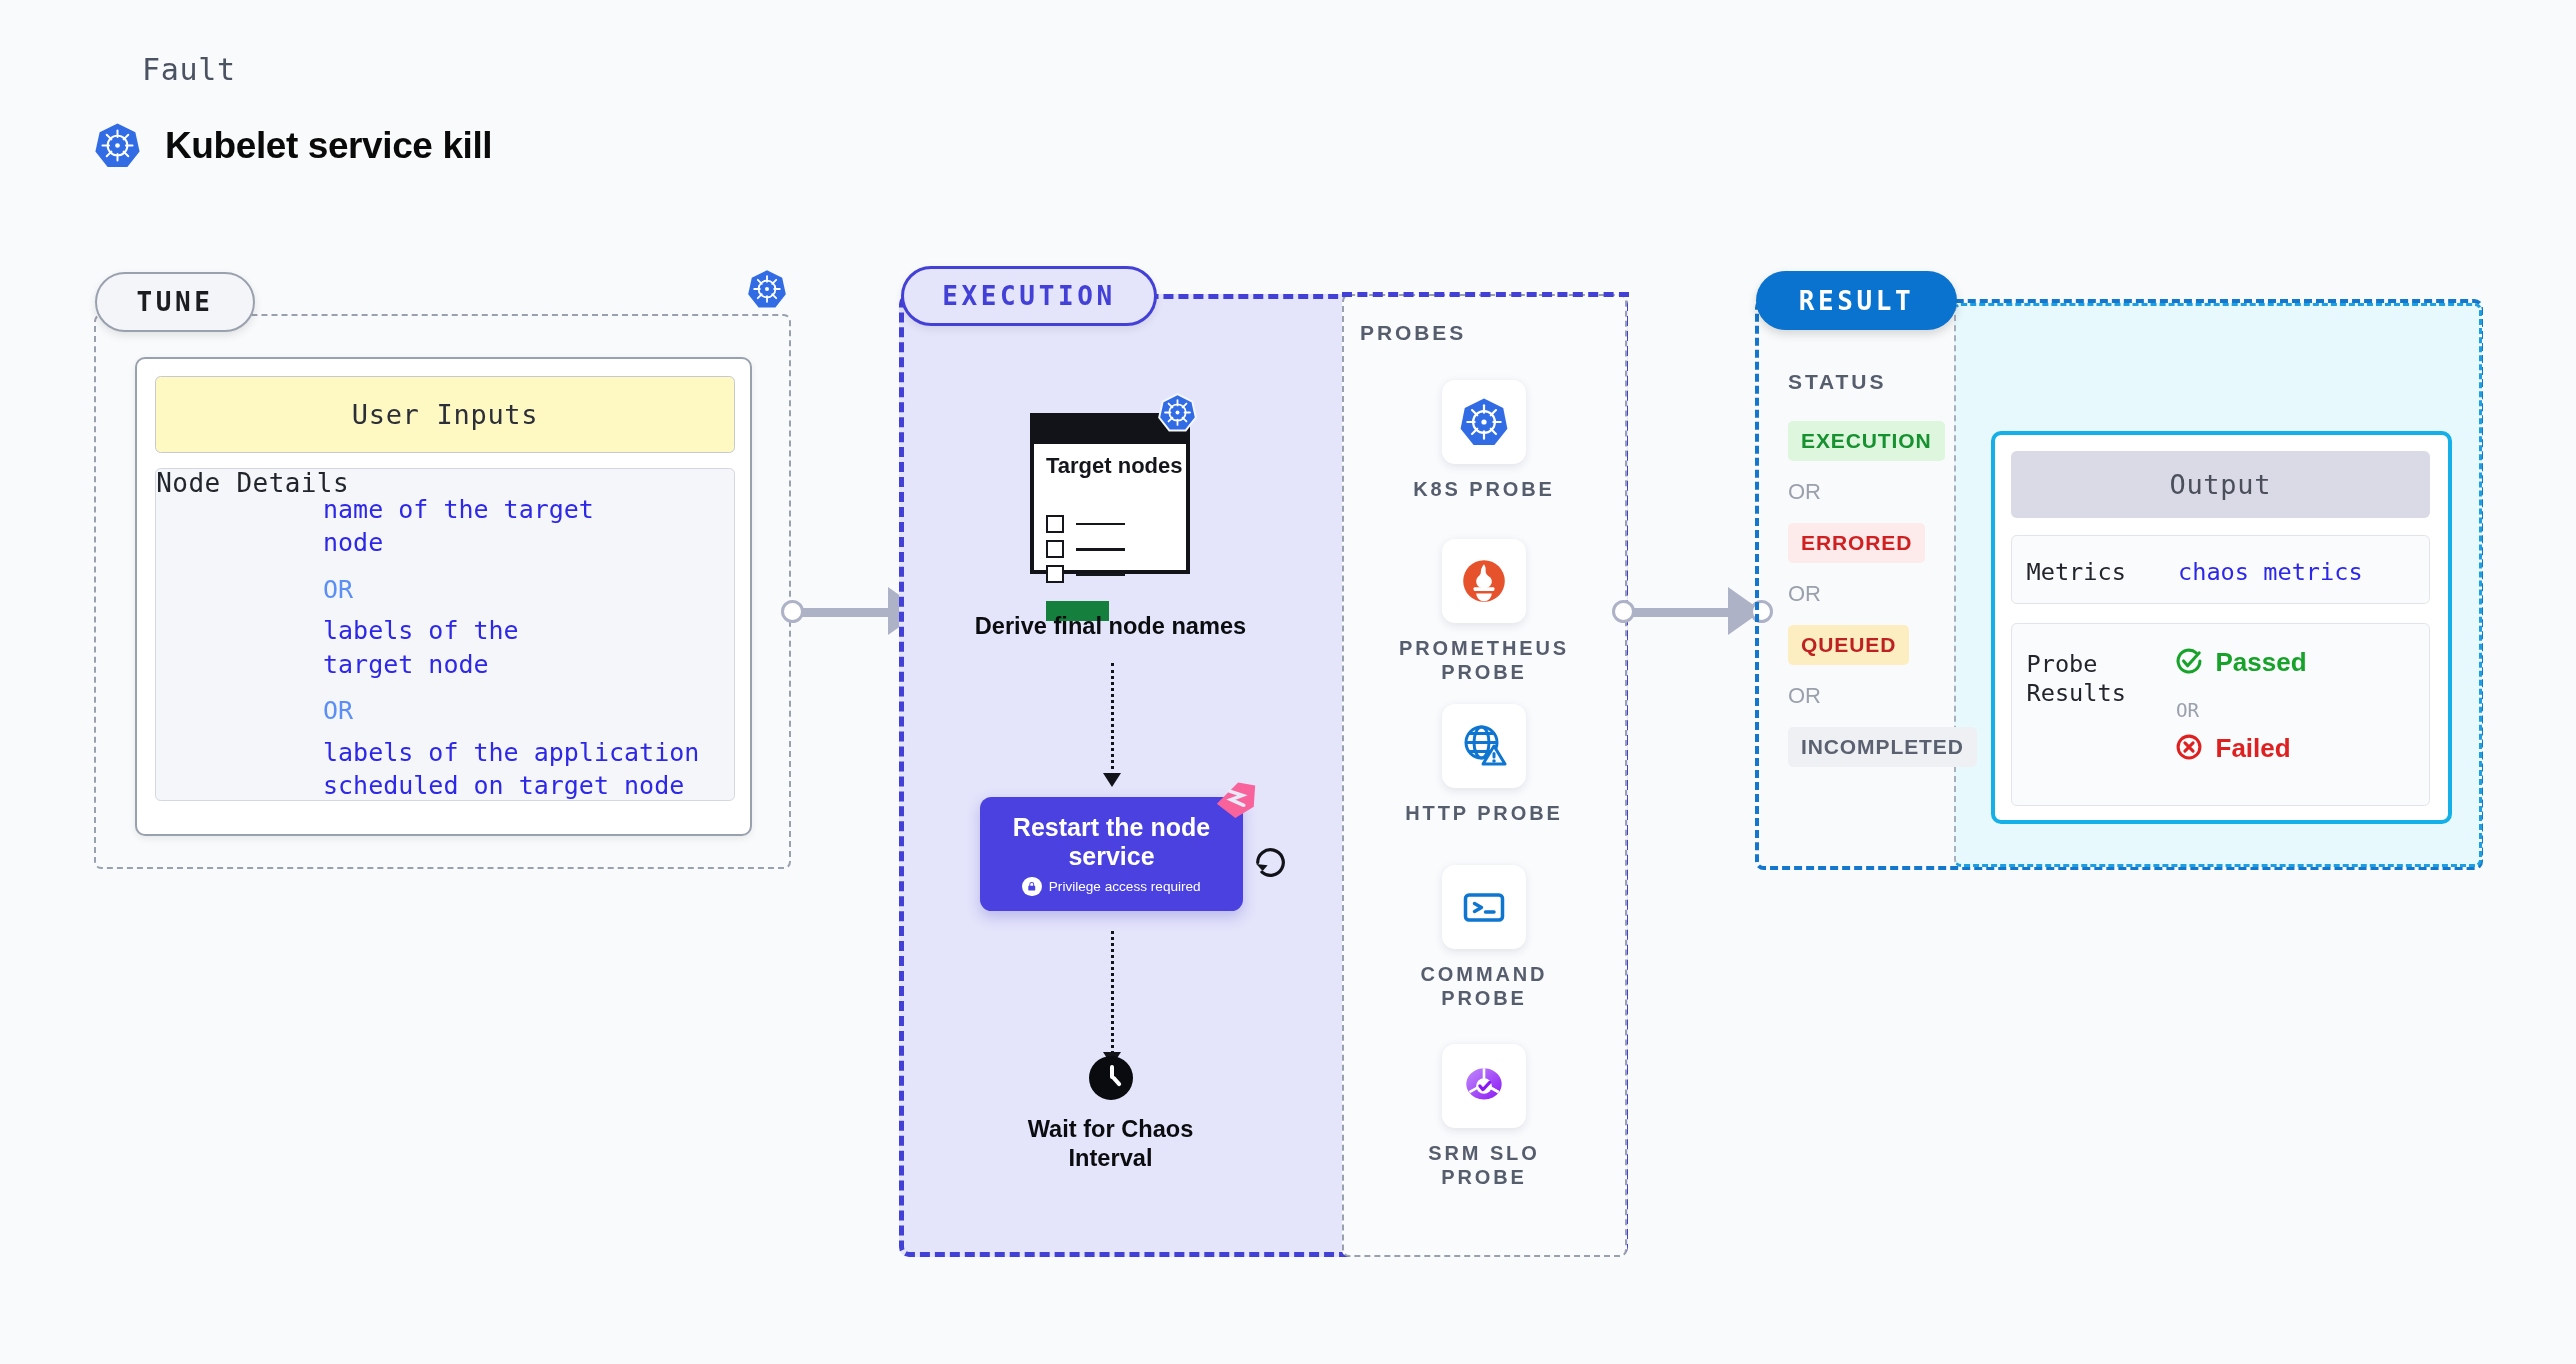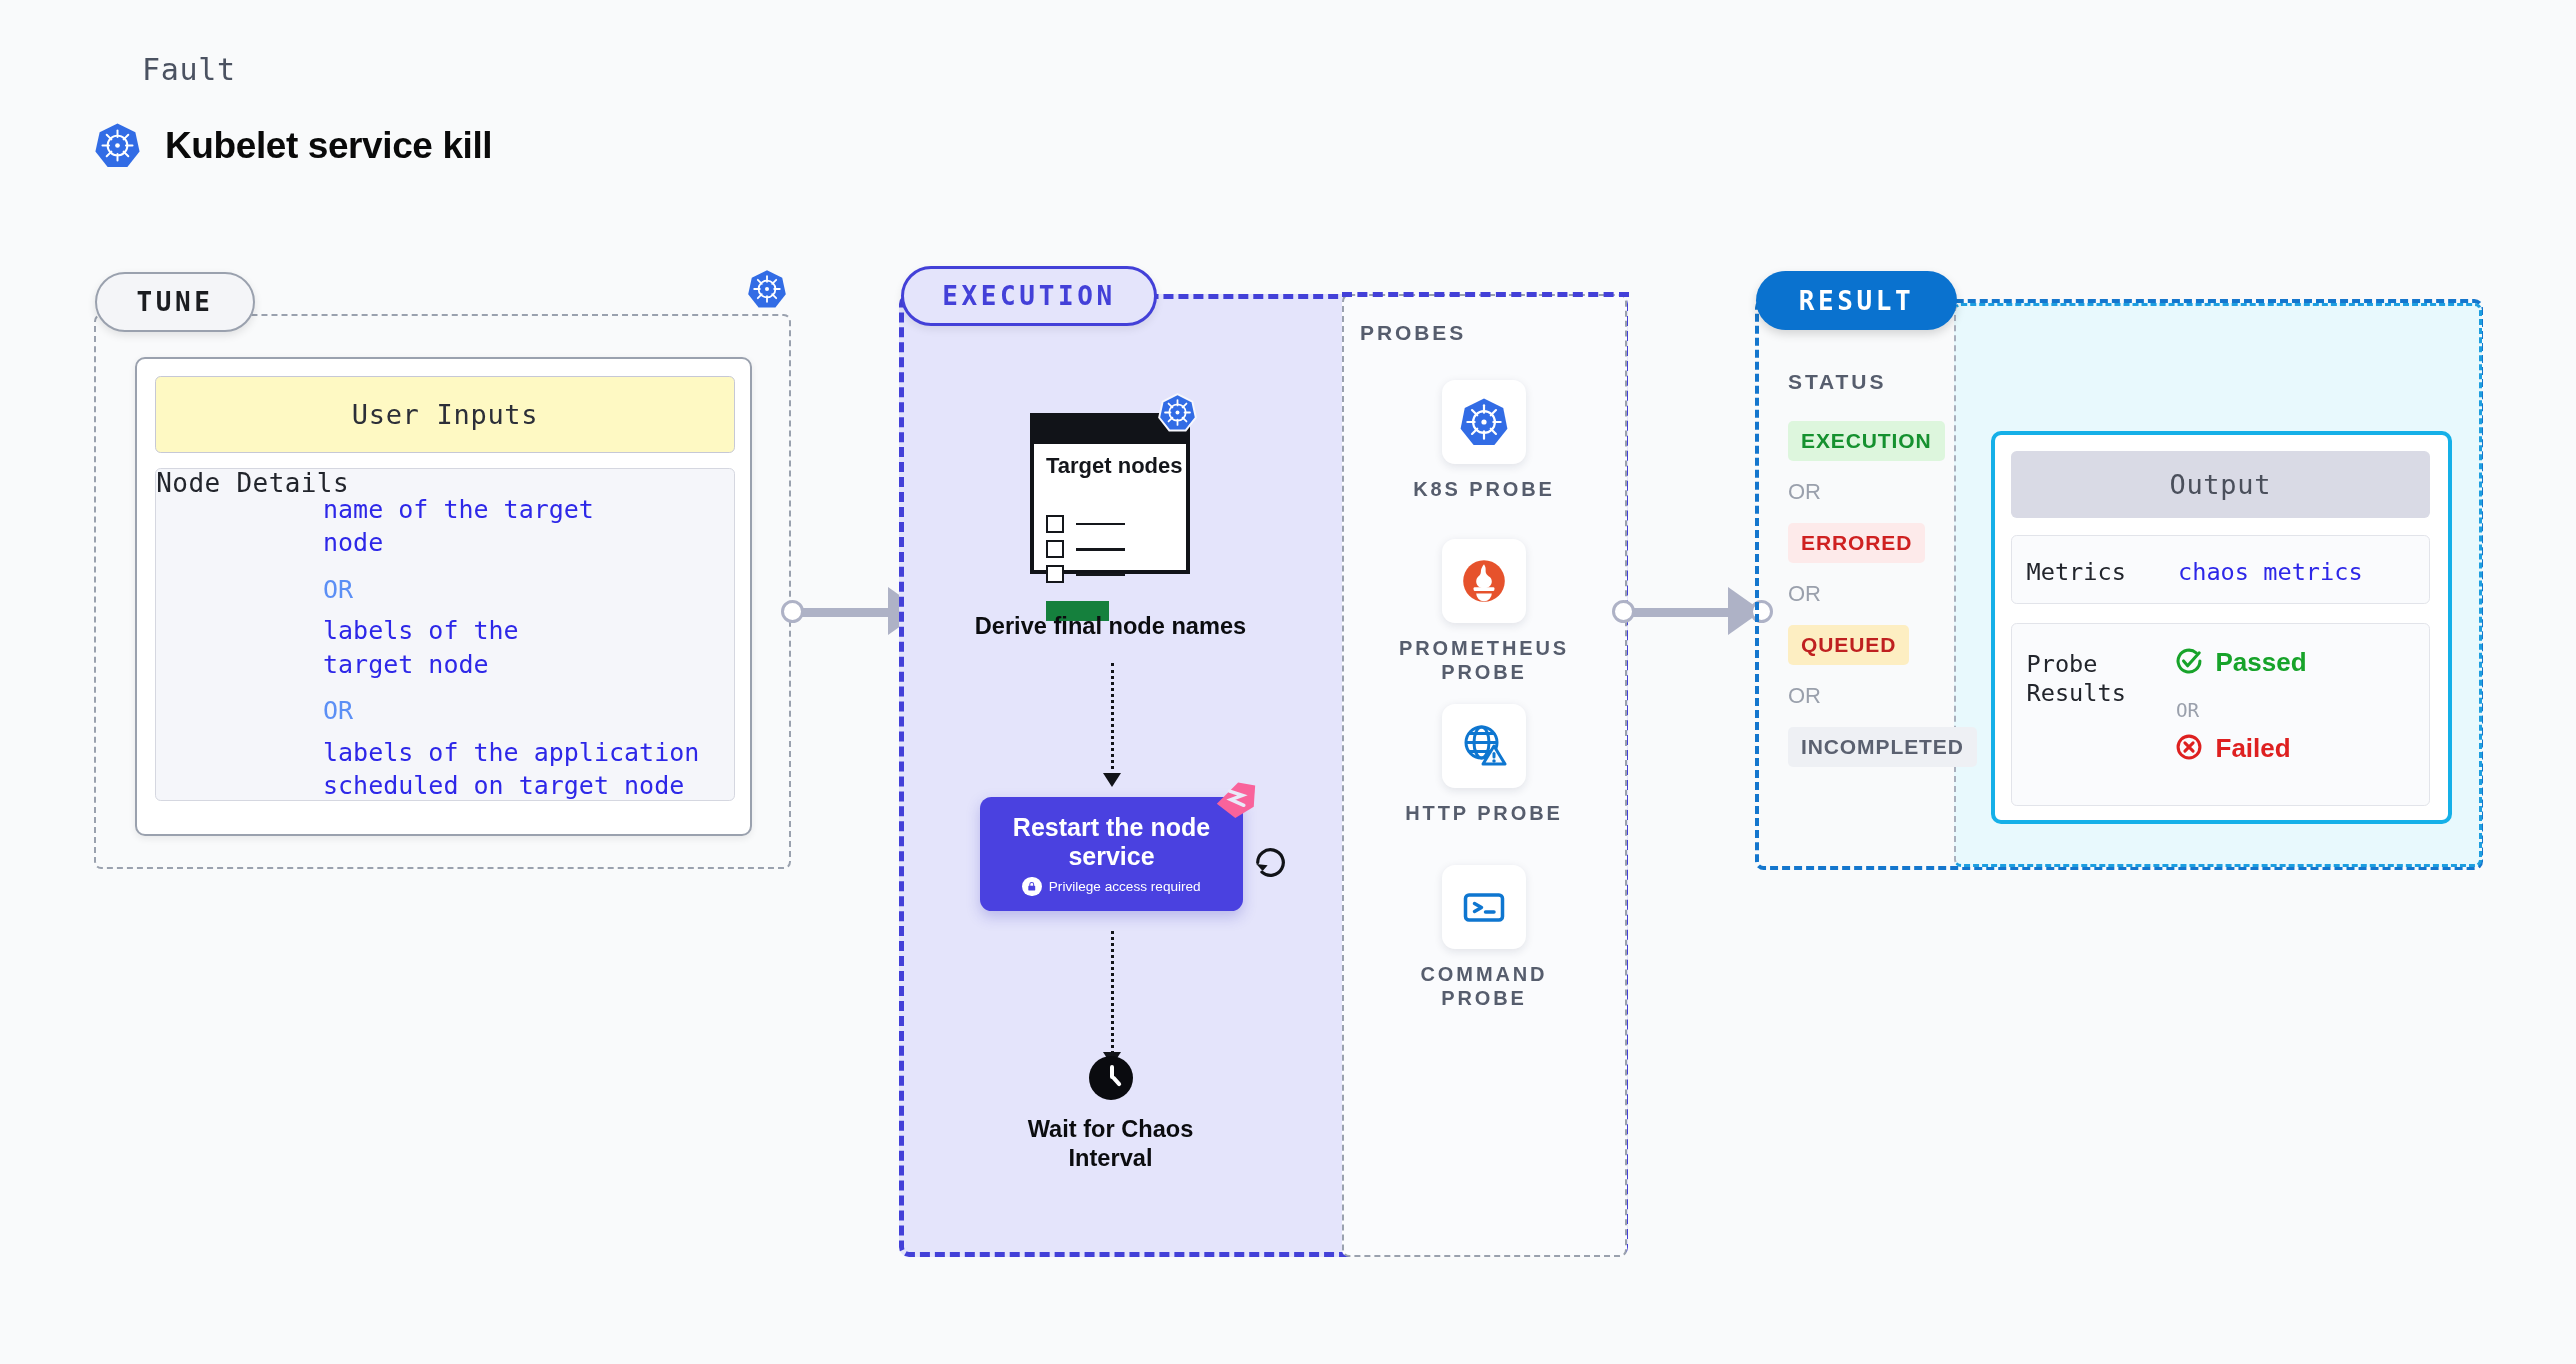--- a/index.html
+++ b/index.html
@@ -537,20 +537,38 @@
     <div class="probe-tile">
       <svg width="50" height="50" viewBox="0 0 100 100">
         <rect x="13" y="26" width="74" height="50" rx="7" fill="none" stroke="#0e76d0" stroke-width="7"></rect>
         <path d="M31 43 L45 51 L31 59" fill="none" stroke="#0e76d0" stroke-width="7" stroke-linecap="round" stroke-linejoin="round"></path>
         <line x1="53" y1="60" x2="70" y2="60" stroke="#0e76d0" stroke-width="7" stroke-linecap="round"></line>
       </svg>
     </div>
     <div class="probe-label">COMMAND PROBE</div>
   </div>
 
+  <div class="probe p5">
+    <div class="probe-tile">
+      <svg width="52" height="52" viewBox="0 0 100 100">
+        <defs>
+          <linearGradient id="sloGrad" x1="0" y1="0" x2="1" y2="1">
+            <stop offset="0%" stop-color="#c08bfb"></stop>
+              <stop offset="100%" stop-color="#8b17f5"></stop>
+          </linearGradient>
+        </defs>
+        <path d="M50 16a34 30 0 1 1-0.1 0z" fill="url(#sloGrad)"></path>
+        <path d="M50 16 L50 46 L78 62" stroke="#ffffff" stroke-width="5" fill="none"></path>
+        <path d="M22 62 L50 46 L78 62" stroke="#ffffff" stroke-width="5" fill="none"></path>
+        <circle cx="50" cy="50" r="15" fill="#ffffff"></circle>
+        <path d="M42 50 L48 57 L61 43" stroke="#8b17f5" stroke-width="6" fill="none" stroke-linecap="round" stroke-linejoin="round"></path>
+      </svg>
+    </div>
+    <div class="probe-label">SRM SLO PROBE</div>
+  </div>
 
   <div class="conn conn2">
     <div class="stem" style="left:10px; width:123px;"></div>
     <div class="head" style="left:116px;"></div>
     <div class="dot" style="left:0px;"></div>
     <div class="dot" style="left:138px;"></div>
   </div>
 
   <div class="panel result-panel"></div>
   <div class="panel result-inner"></div>

